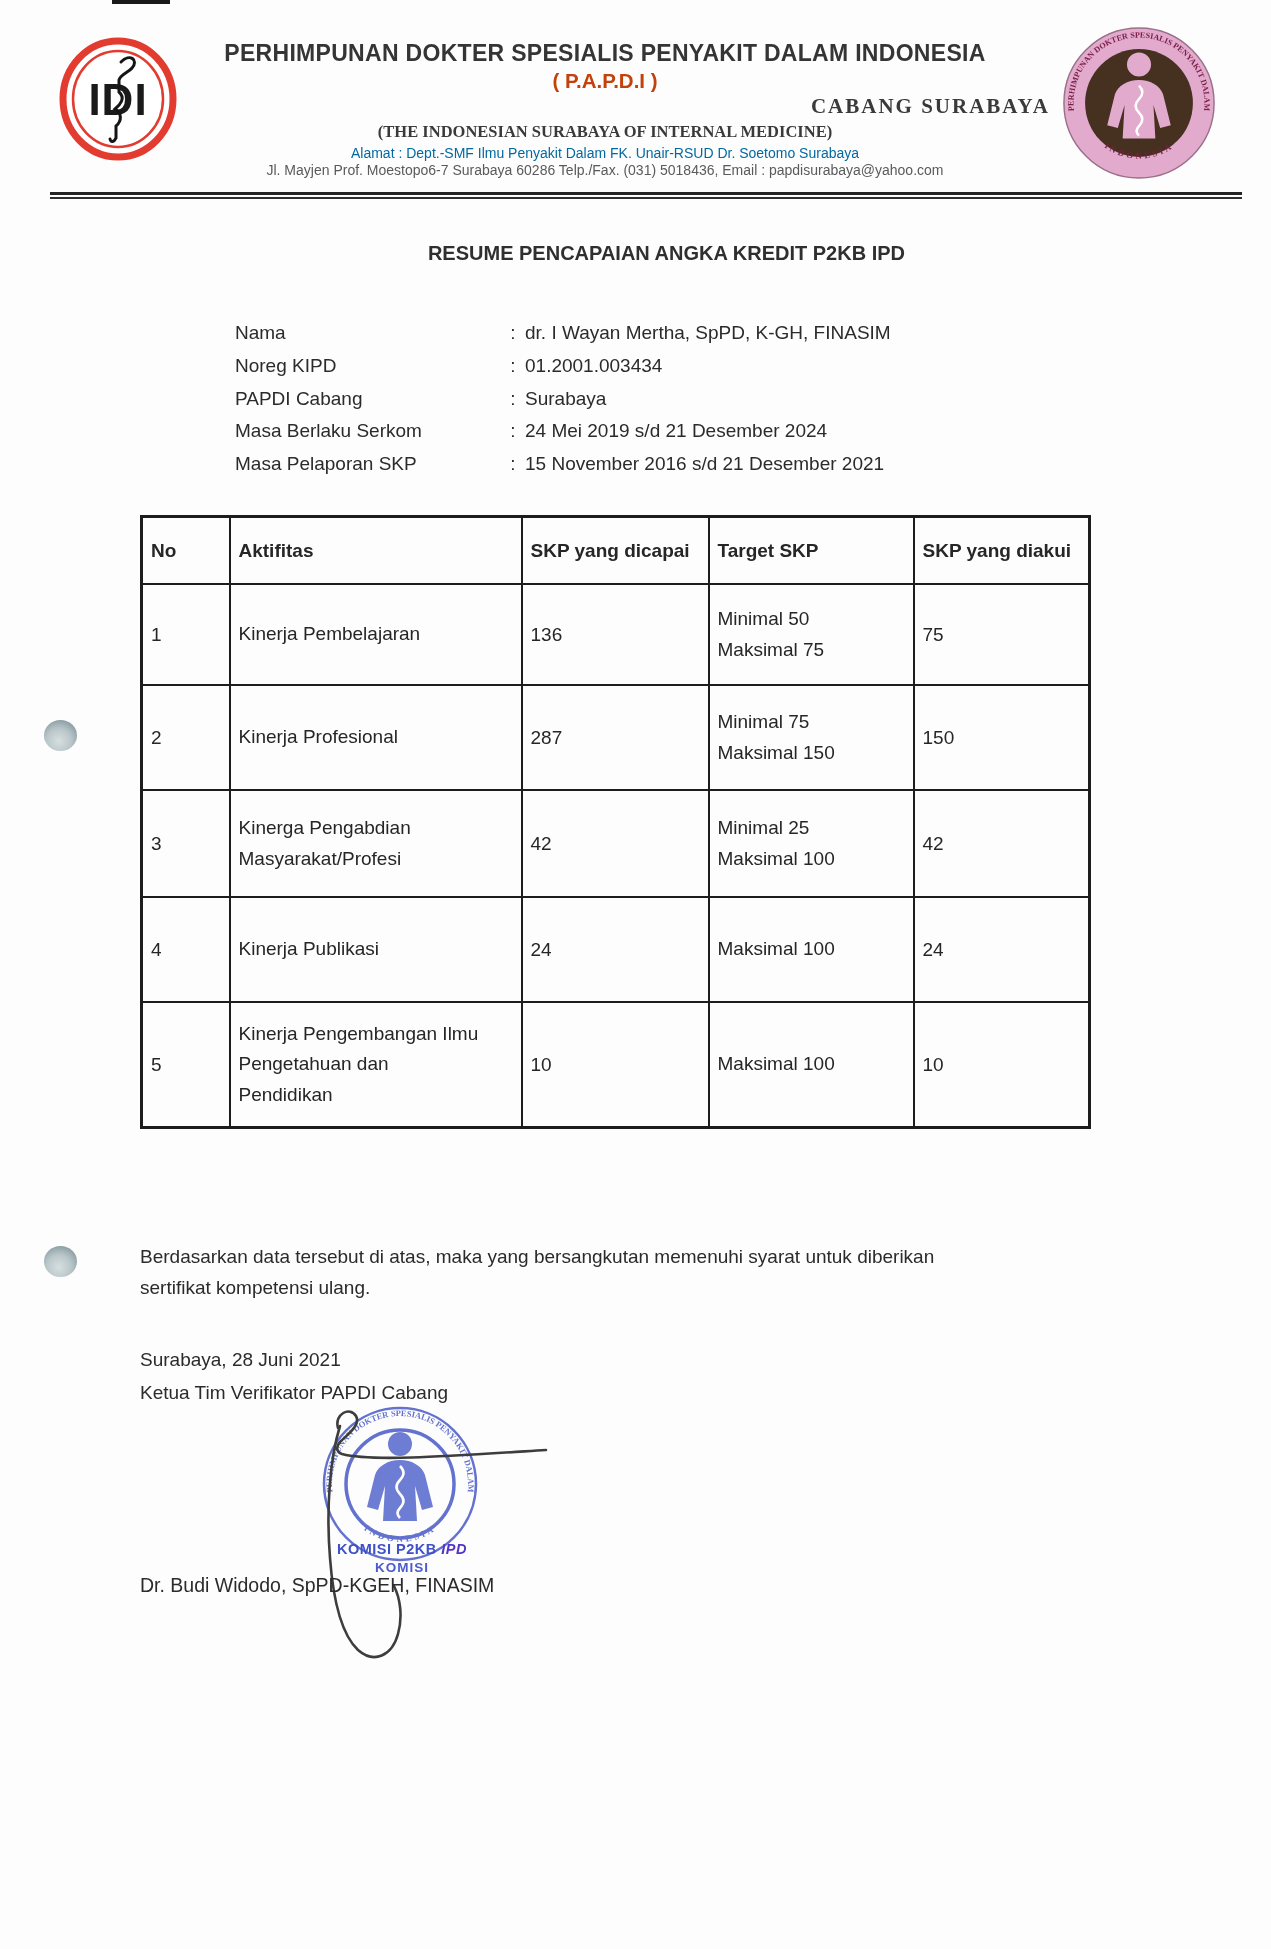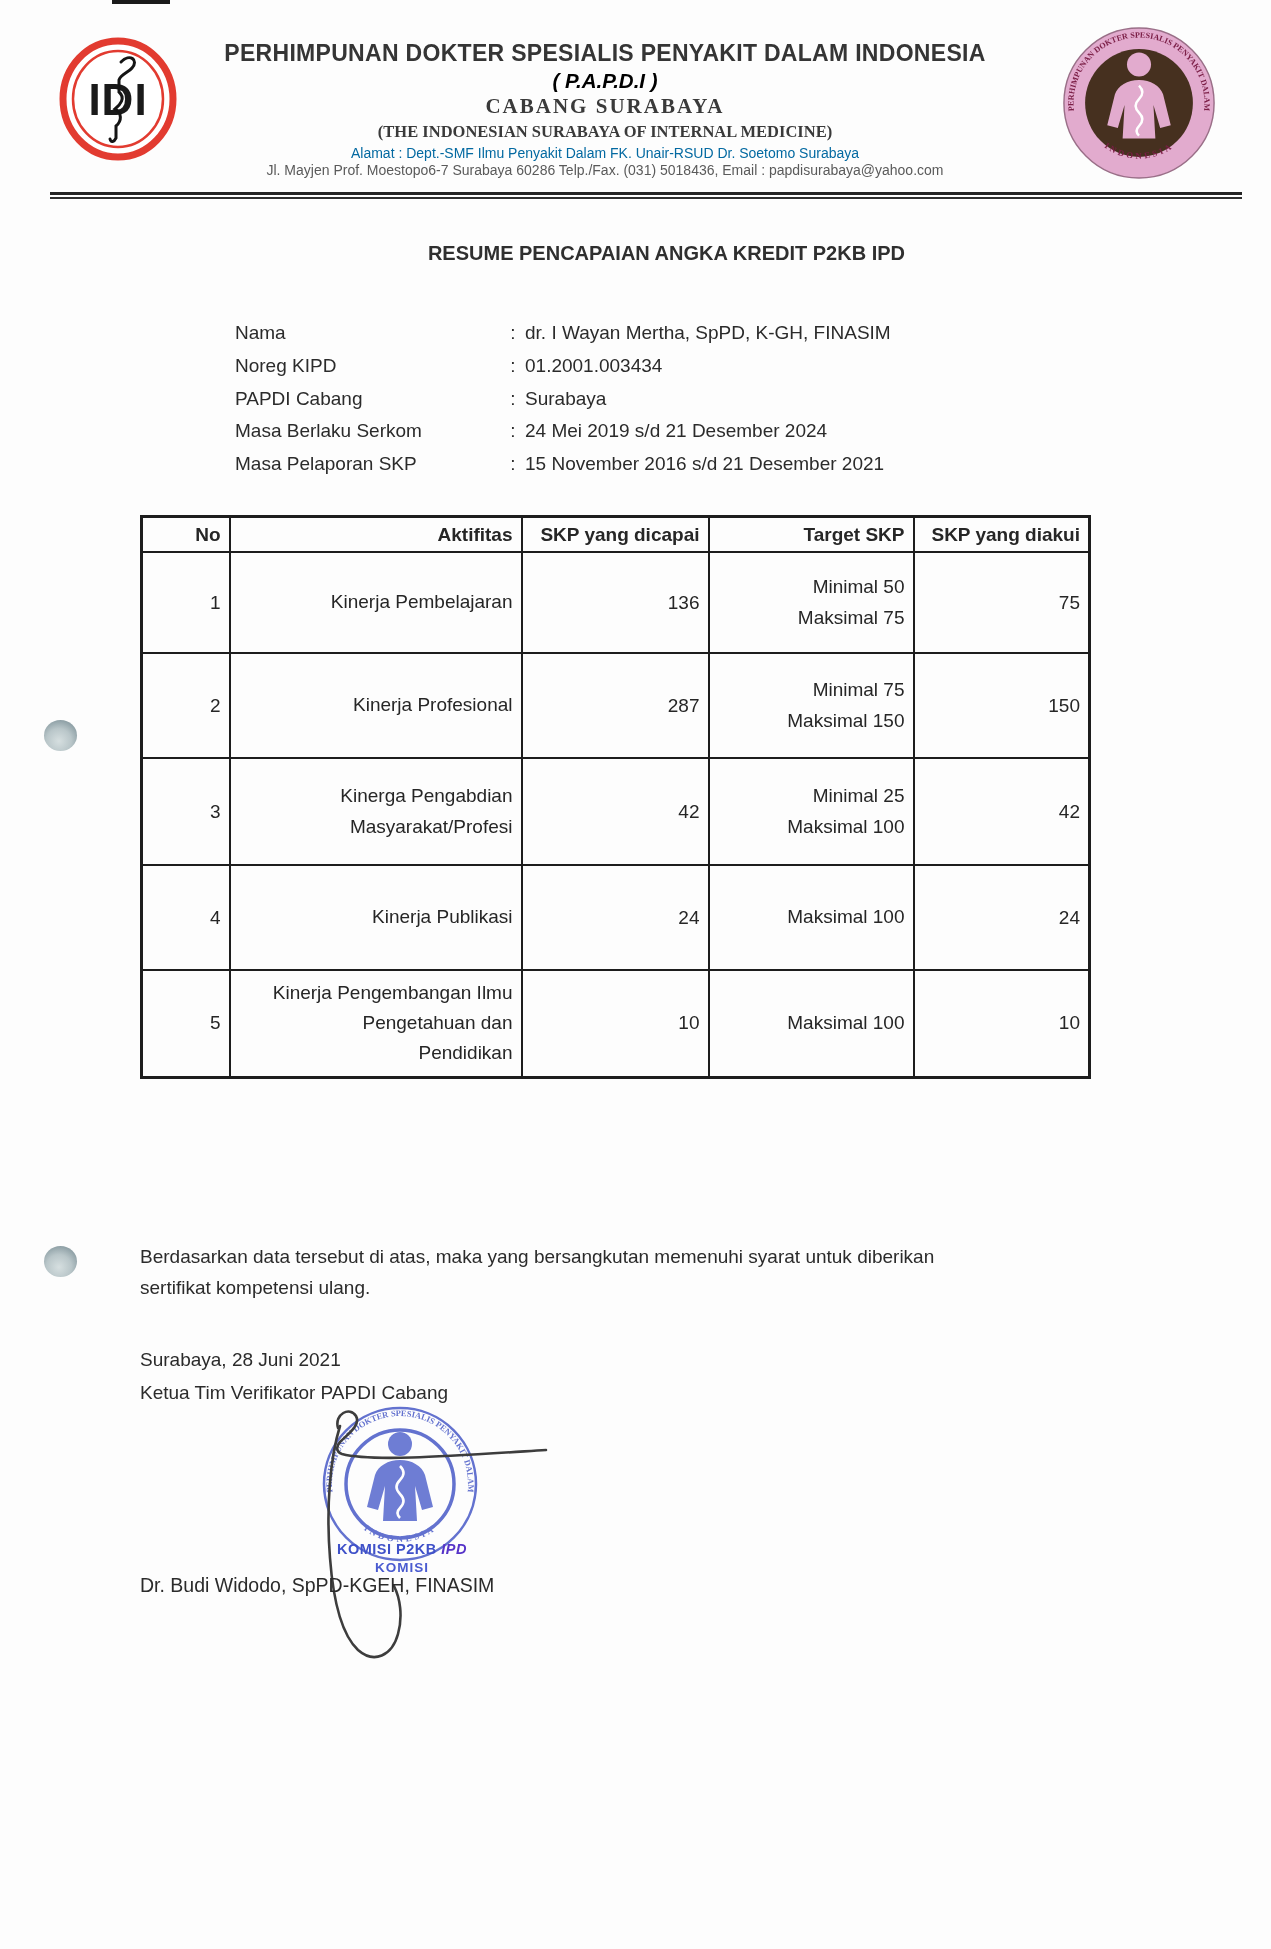--- a/index.html
+++ b/index.html
@@ -7,39 +7,39 @@
     position:relative;width:1271px;height:1949px;margin:0 auto;
     background:#fdfdfd;overflow:hidden;
     font-family:"Liberation Sans","DejaVu Sans",sans-serif;color:#2b2b2b;
   }
   .abs{position:absolute;}
 
   
   .scan-artifact{left:112px;top:0;width:58px;height:4px;background:#1a1a1a;}
   .hdr-center{left:160px;top:40px;width:890px;text-align:center;line-height:1.16;}
   .hdr-org{font-size:23px;font-weight:bold;letter-spacing:.3px;color:#353535;}
-  .hdr-abbr{font-size:20.5px;font-weight:bold;margin-top:2px;color:#000000;font-style:italic;}
-  .hdr-branch{font-family:"Liberation Serif","DejaVu Serif",serif;font-size:21px;font-weight:bold;letter-spacing:2px;margin-top:2px;color:#3a3a3a;}
+  .hdr-abbr{font-size:20.5px;font-weight:bold;margin-top:2px;color:#c2410c;}
+  .hdr-branch{font-family:"Liberation Serif","DejaVu Serif",serif;font-size:21px;font-weight:bold;letter-spacing:2px;margin-top:2px;color:#3a3a3a;text-align:right;}
   .hdr-eng{font-family:"Liberation Serif","DejaVu Serif",serif;font-size:16.5px;font-weight:bold;margin-top:3px;color:#3a3a3a;}
   .hdr-addr{font-size:14px;color:#0369a1;margin-top:4px;}
   .hdr-addr2{font-size:14px;color:#5a5a5a;margin-top:1px;}
   .divider{left:50px;top:192px;width:1192px;height:2px;border-top:3px solid #242424;border-bottom:2px solid #2e2e2e;}
 
   
   .doc-title{left:115px;top:242px;width:790px;text-align:right;font-size:20px;font-weight:bold;color:#2f2f2f;}
   .fields{left:235px;top:322px;font-size:19px;}
   .frow{height:32.8px;display:flex;align-items:flex-start;}
   .flabel{display:inline-block;width:270px;}
   .fcolon{display:inline-block;width:16px;text-align:center;}
   .fvalue{display:inline-block;margin-left:4px;}
 
   
   .tblwrap{left:140px;top:515px;}
   table.skp{border-collapse:collapse;table-layout:fixed;width:948px;font-size:19px;color:#262626;}
-  table.skp th,table.skp td{border:2px solid #1d1d1d;text-align:right;vertical-align:middle;padding:0 8px;}
+  table.skp th,table.skp td{border:2px solid #1d1d1d;text-align:left;vertical-align:middle;padding:16px 8px;}
   table.skp{border:3px solid #1d1d1d;}
   table.skp th{font-weight:bold;height:33px;}
   .preline{white-space:pre-line;line-height:1.6;}
   .bold{font-weight:bold;}
   tr.rh1{height:101px;}tr.rh2{height:105px;}tr.rh3{height:107px;}
   tr.rh4{height:105px;}tr.rh5{height:107px;}
   tr.jumlah-row{height:31px;}
   tr.status-row{height:94px;}
 
   

